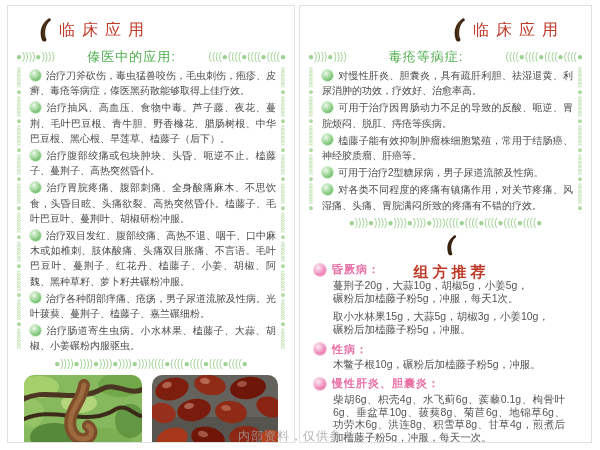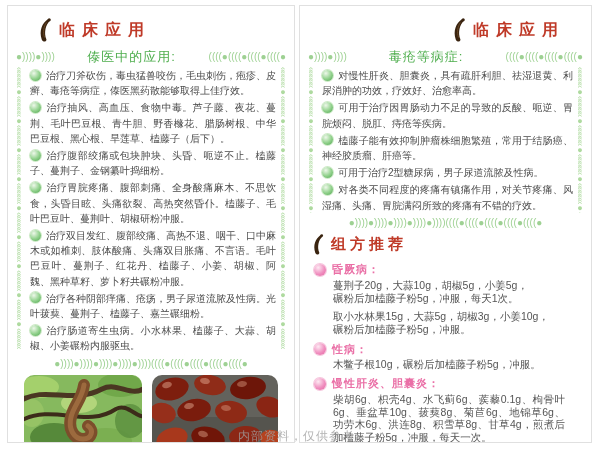--- a/index.html
+++ b/index.html
@@ -10,21 +10,21 @@
   }
   .panel{
     position:absolute;top:5px;height:438px;background:#fff;
     border:1px solid #e0e0e0;box-sizing:border-box;overflow:hidden;
   }
   .panel-left{left:7px;width:288px;}
   .panel-right{left:299px;width:293px;}
 
   .hdr{display:flex;align-items:center;gap:6px;margin:9px 0 3px 30px;height:30px;}
   .panel-right .hdr{justify-content:flex-end;margin:9px 26px 3px 0;}
-  .hdr-title{color:#bf3a28;font-weight:bold;font-size:16px;letter-spacing:7px;white-space:nowrap;}
+  .hdr-title{color:#bf3a28;font-weight:normal;font-size:16px;letter-spacing:7px;white-space:nowrap;}
 
   .section-row{display:flex;align-items:center;justify-content:space-between;
     padding:0 8px;height:17px;white-space:nowrap;overflow:hidden;}
   .pat{font-size:10px;color:#9ed193;letter-spacing:0;overflow:hidden;flex:0 1 auto;}
   .section-title{color:#4fae4e;font-weight:normal;font-size:13px;letter-spacing:1px;margin:0 6px;flex:none;}
 
   .content{position:relative;padding:3px 18px 0 22px;}
   .vborder{
     position:absolute;top:2px;writing-mode:vertical-rl;
     font-size:9px;line-height:12px;color:#aeda9f;overflow:hidden;
@@ -38,21 +38,21 @@
     display:inline-block;width:11px;height:11px;border-radius:50%;
     background:radial-gradient(circle at 35% 30%,#eef8ea,#8fd08a 55%,#4ea34f);
     box-shadow:0 0 0 1px #cdeac6;margin-right:5px;vertical-align:-1.5px;
   }
   .divider{text-align:center;white-space:nowrap;overflow:hidden;color:#9ed193;
     font-size:10px;height:13px;line-height:13px;margin-top:3px;}
 
   .photos{display:flex;gap:10px;justify-content:center;margin-top:5px;}
   .photo{border-radius:10px;overflow:hidden;line-height:0;}
 
-  .formula-hdr{display:flex;align-items:center;gap:6px;margin:5px 0 7px 12px;height:22px;}
+  .formula-hdr{display:flex;align-items:center;gap:6px;margin:5px 0 7px 12px;height:22px;flex-direction:column;}
   .formula-hdr-title{color:#bf3a28;font-weight:bold;font-size:15px;letter-spacing:4px;}
   .formula{margin:0 8px 6px 14px;}
   .fhead{display:flex;align-items:center;gap:6px;height:14px;}
   .pdot{width:12px;height:12px;border-radius:50%;flex:none;
     background:radial-gradient(circle at 35% 30%,#fdeaf3,#f090c0 55%,#e45f9f);
     box-shadow:0 0 0 1px #f6c8de;}
   .ftitle{color:#ea6fa6;font-weight:bold;font-size:11px;letter-spacing:1px;}
   .fbody{white-space:pre-line;font-size:10.5px;color:#555;line-height:12.8px;margin:2px 18px 0 19px;text-align:justify;}
 
   .watermark{position:absolute;left:238px;top:428px;color:#a0a0a0;opacity:.8;
@@ -77,21 +77,21 @@
     <span class="section-title">傣医中的应用:</span>
     <span class="pat">((((●((((●((((●((((●</span>
   </div>
 
   <div class="content">
     <div class="vborder vb-left">«««««●«««««●«««««●«««««●«««««●«««««●«««««●«««««●«««««●«««««●«««««●«««««●</div>
     <div class="vborder vb-right">«««««●«««««●«««««●«««««●«««««●«««««●«««««●«««««●«««««●«««««●«««««●«««««●</div>
 
     <p class="bullet"><span class="bdot"></span><span>治疗刀斧砍伤，毒虫猛兽咬伤，毛虫刺伤，疱疹、皮癣、毒疮等病症，傣医黑药散能够取得上佳疗效。</span></p>
     <p class="bullet"><span class="bdot"></span><span>治疗抽风、高血压、食物中毒。芦子藤、夜花、蔓荆、毛叶巴豆根、青牛胆、野香橼花、腊肠树根、中华巴豆根、黑心根、旱莲草、榼藤子（后下）。</span></p>
-    <p class="bullet"><span class="bdot"></span><span>治疗腹部绞痛或包块肿块、头昏、呃逆不止。榼藤子、蔓荆子、金钢纂叶捣细粉。</span></p>
+    <p class="bullet"><span class="bdot"></span><span>治疗腹部绞痛或包块肿块、头昏、呃逆不止。榼藤子、蔓荆子、高热突然昏仆。</span></p>
     <p class="bullet"><span class="bdot"></span><span>治疗胃脘疼痛、腹部刺痛、全身酸痛麻木、不思饮食，头昏目眩、头痛欲裂、高热突然昏仆。榼藤子、毛叶巴豆叶、蔓荆叶、胡椒研粉冲服。</span></p>
     <p class="bullet"><span class="bdot"></span><span>治疗双目发红、腹部绞痛、高热不退、咽干、口中麻木或如椎刺、肢体酸痛、头痛双目胀痛、不言语。毛叶巴豆叶、蔓荆子、红花丹、榼藤子、小姜、胡椒、阿魏、黑种草籽、萝卜籽共碾粉冲服。</span></p>
     <p class="bullet"><span class="bdot"></span><span>治疗各种阴部痒痛、疮疡，男子尿道流脓及性病。光叶菝葜、蔓荆子、榼藤子、嘉兰碾细粉。</span></p>
     <p class="bullet"><span class="bdot"></span><span>治疗肠道寄生虫病。小水林果、榼藤子、大蒜、胡椒、小姜碾粉内服驱虫。</span></p>
   </div>
 
   <div class="divider">●))))●))))●))))●))))●))))((((●((((●((((●((((●((((●</div>
 
   <div class="photos">
     <div class="photo">

